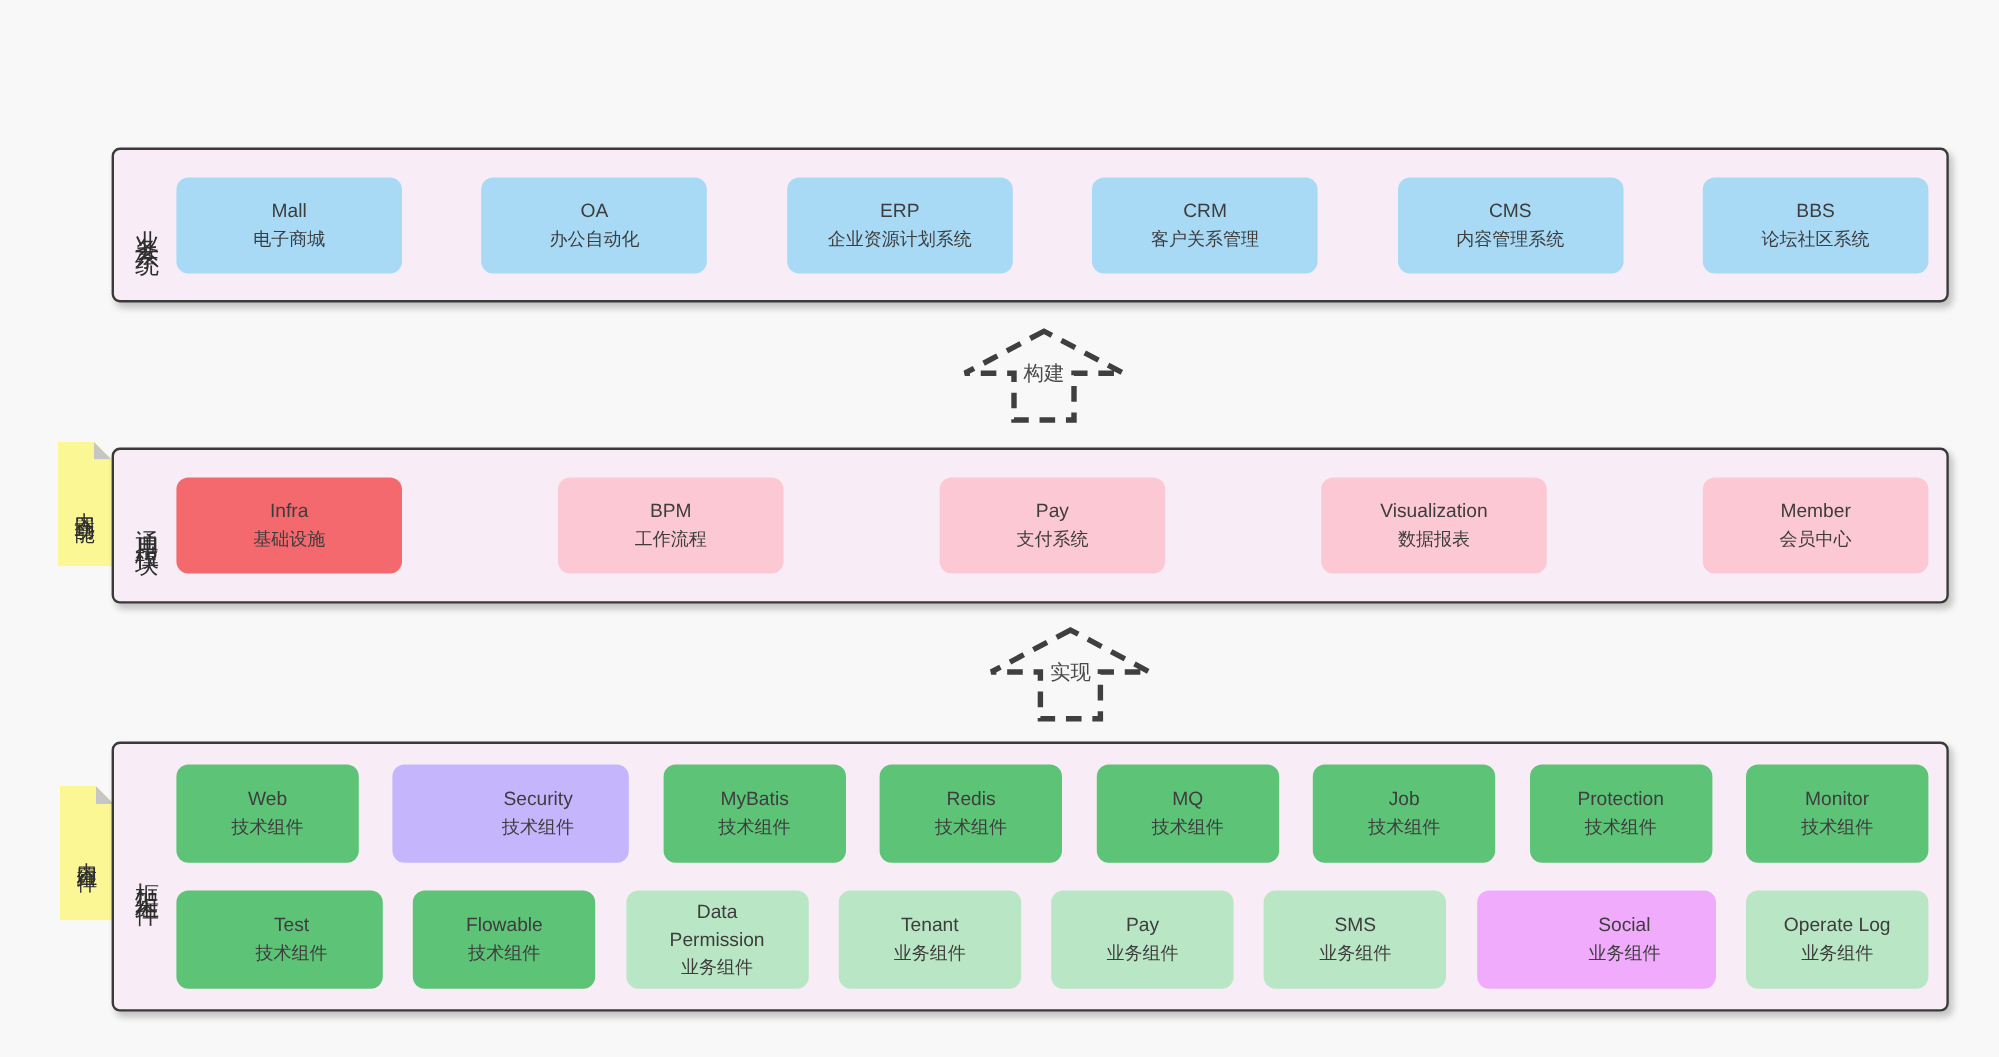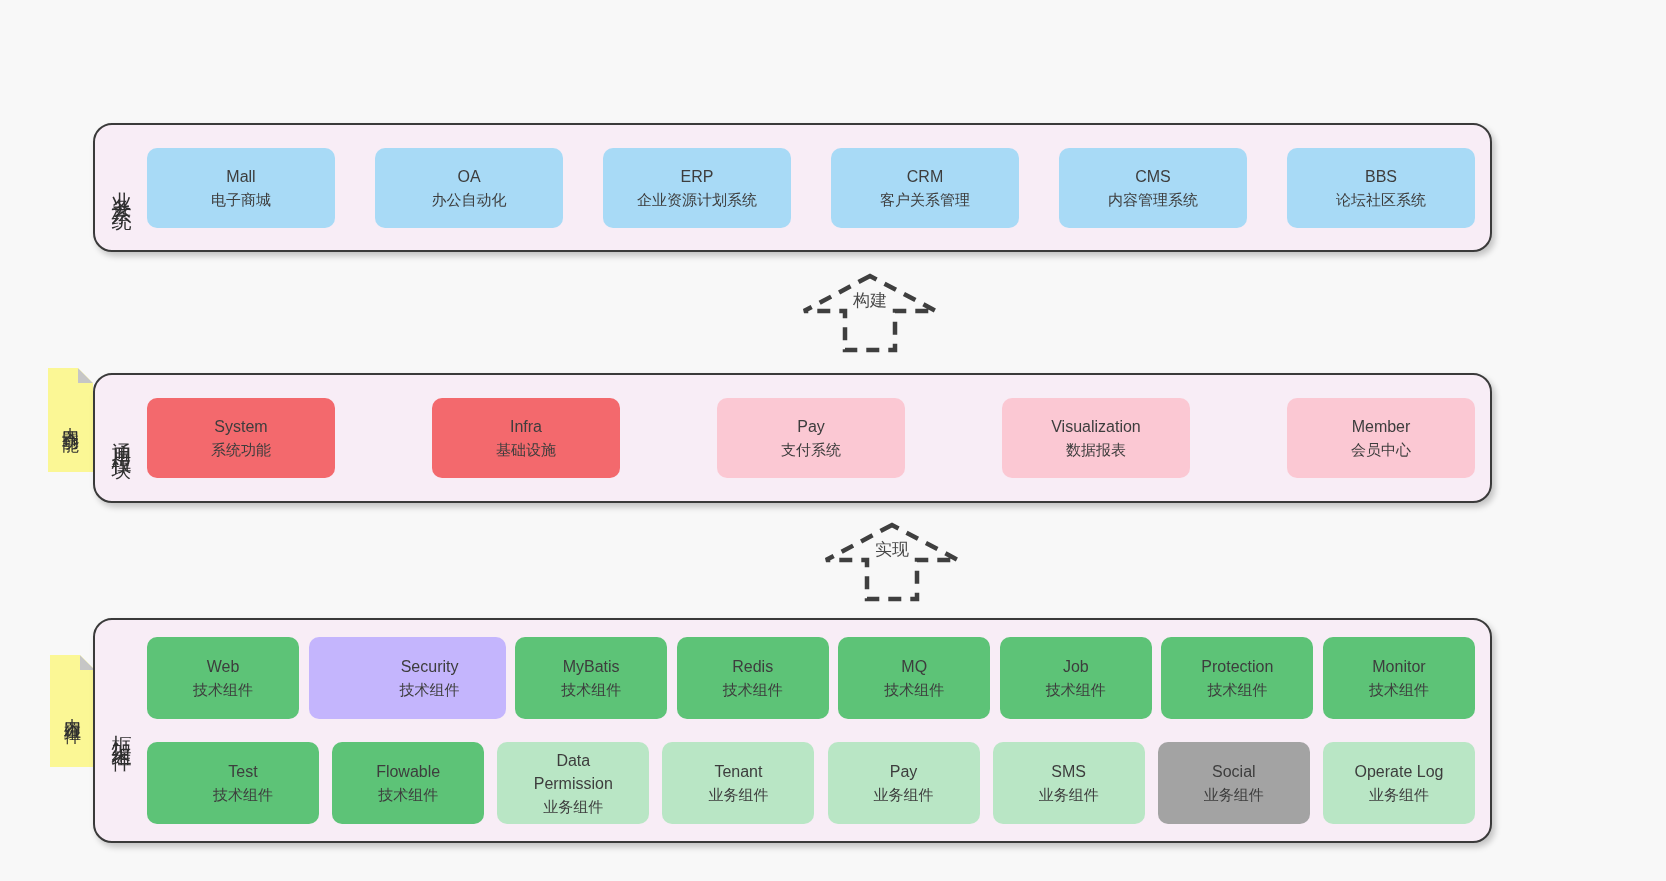--- a/index.html
+++ b/index.html
@@ -1,22 +1,22 @@
 <!DOCTYPE html>
 <html><head>
 <meta charset="utf-8">
 <style>
   html,body{margin:0;padding:0;background:#f8f8f8;}
   #canvas{
     position:relative;width:1666px;height:881px;background:#f8f8f8;overflow:hidden;
     font-family:"Liberation Sans","DejaVu Sans",sans-serif;color:#3d3d3d;
   }
   .section{
-    position:absolute;left:93px;width:1399px;background:#f8edf6;
-    border:2px solid #3a3a3a;border-radius:19px;
+    position:absolute;left:93px;width:1531px;background:#f8edf6;
+    border:2px solid #3a3a3a;border-radius:7px;
     box-shadow:3px 4px 6px rgba(0,0,0,.22);
     box-sizing:border-box;
   }
   #section-business{top:123px;height:129px;}
   #section-modules{top:373px;height:130px;}
   #section-components{top:618px;height:225px;}
   .side-label{
     position:absolute;left:14px;top:50%;transform:translateY(-50%);
     writing-mode:vertical-lr;text-orientation:upright;
     font-size:20px;letter-spacing:6px;color:#2e2e2e;white-space:nowrap;
@@ -51,21 +51,21 @@
     clip-path:polygon(0 0,100% 100%,0 100%);
   }
   .arrow{position:absolute;width:140px;height:82px;}
   #arrow-build{left:800px;top:272px;}
   #arrow-implement{left:822px;top:521px;}
   .arrow svg{position:absolute;left:0;top:0;}
   .arrow-path{
     fill:none;stroke:#3f3f3f;stroke-width:4.5;stroke-dasharray:13 9;
   }
   .arrow-label{
-    position:absolute;left:50%;top:17px;transform:translateX(-50%);
+    position:absolute;left:50%;top:28px;transform:translateX(-50%);
     background:#f8f8f8;font-size:17px;color:#4a4a4a;padding:0 3px;white-space:nowrap;
   }
 </style>
 </head>
 <body>
 
 <div id="canvas">
 
   <div class="section" id="section-business">
     <span class="side-label">业务系统</span>
@@ -109,26 +109,26 @@
   <div class="sticky" id="sticky-features">
     <span class="fold"></span>
     <span class="sticky-label">内置功能</span>
   </div>
 
   <div class="section" id="section-modules">
     <span class="side-label">通用模块</span>
     <div class="rows">
         <div class="row row-6">
           <div class="box" style="background: rgb(243, 105, 109);">
-            <div class="box-title">System</div>
-            <div class="box-sub">系统功能</div>
-          </div>
-          <div class="box" style="background: rgb(243, 105, 109);">
             <div class="box-title">Infra</div>
             <div class="box-sub">基础设施</div>
+          </div>
+          <div class="box" style="background: rgb(251, 200, 211);">
+            <div class="box-title">BPM</div>
+            <div class="box-sub">工作流程</div>
           </div>
           <div class="box" style="background: rgb(251, 200, 211);">
             <div class="box-title">Pay</div>
             <div class="box-sub">支付系统</div>
           </div>
           <div class="box" style="background: rgb(251, 200, 211);">
             <div class="box-title">Visualization</div>
             <div class="box-sub">数据报表</div>
           </div>
           <div class="box" style="background: rgb(251, 200, 211);">
@@ -206,21 +206,21 @@
             <div class="box-sub">业务组件</div>
           </div>
           <div class="box" style="background: rgb(185, 230, 197);">
             <div class="box-title">Pay</div>
             <div class="box-sub">业务组件</div>
           </div>
           <div class="box" style="background: rgb(185, 230, 197);">
             <div class="box-title">SMS</div>
             <div class="box-sub">业务组件</div>
           </div>
-          <div class="box" style="background: #a3a3a3;">
+          <div class="box" style="background: #f0abfc; padding-left: 47px;">
             <div class="box-title">Social</div>
             <div class="box-sub">业务组件</div>
           </div>
           <div class="box" style="background: rgb(185, 230, 197); align-items: center;">
             <div class="box-title">Operate Log</div>
             <div class="box-sub">业务组件</div>
           </div>
         </div>
       </div>
   </div>

